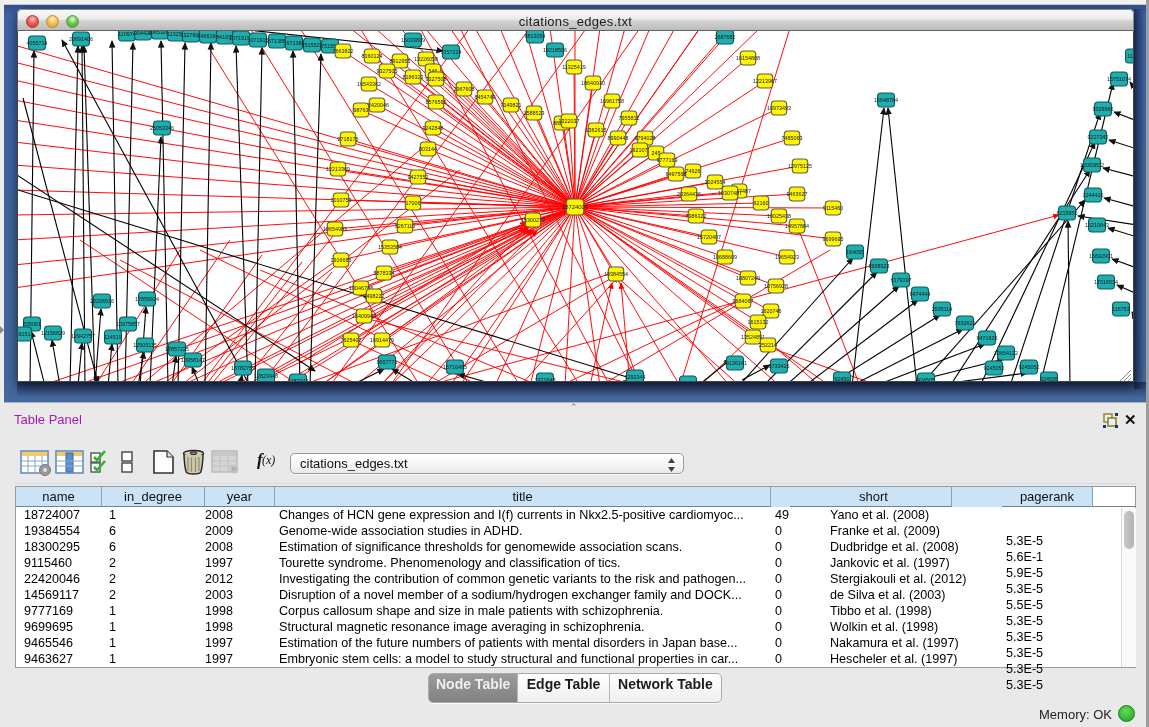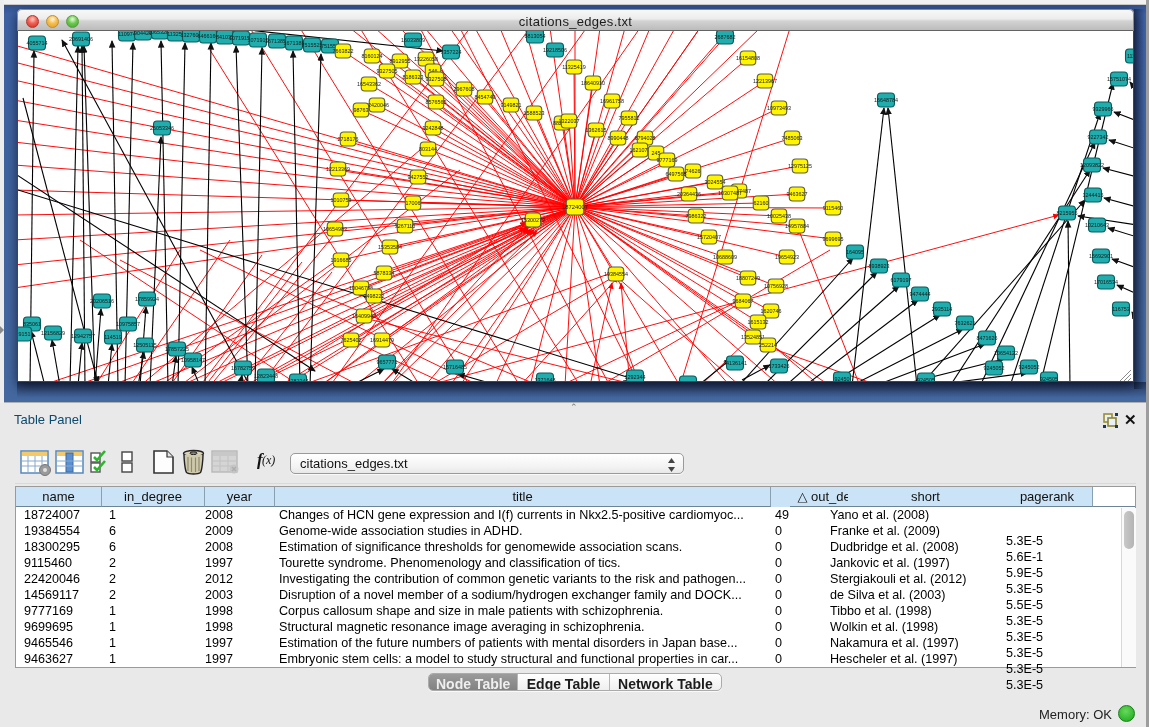--- a/index.html
+++ b/index.html
@@ -20,21 +20,21 @@
 #titlebar .title { position:absolute; left:0; right:0; top:4px; text-align:center;
   font-size:13px; font-weight:normal; letter-spacing:0.3px; color:#1c1c1c; }
 .tl { position:absolute; top:5px; width:13px; height:13px; border-radius:50%; }
 #tl-r { left:8px; background:radial-gradient(circle at 50% 30%, #ffb8ae 8%, #ee6156 45%, #d2281c 100%); border:1px solid #b5352b;}
 #tl-y { left:28px; background:radial-gradient(circle at 50% 30%, #ffeccb 8%, #f5bf50 45%, #e39b23 100%); border:1px solid #c08e2f;}
 #tl-g { left:48px; background:radial-gradient(circle at 50% 30%, #d2f5c3 8%, #6ec954 45%, #3da427 100%); border:1px solid #5a9e3e;}
 #canvas { position:absolute; left:0px; top:22px; width:1117px; height:351px; background:#ffffff; overflow:hidden;
   box-sizing:border-box; border:1px solid #454545; border-top:none; }
 #panel { position:absolute; left:0; top:402px; width:1149px; height:325px; background:#e9e9e9; border-top:1px solid #b0b0b0; }
 #panel-hd { position:absolute; left:0; top:1px; width:100%; height:30px; background:#e9e9e9; }
-#panel-hd .t { position:absolute; left:14px; top:8px; font-size:13px; color:#0c4a6e; }
+#panel-hd .t { position:absolute; left:14px; top:8px; font-size:13px; color:#a21caf; }
 #split-caret { position:absolute; left:570px; top:-2px; color:#777; font-size:9px; }
 #icon-float { position:absolute; left:1103px; top:9px; width:16px; height:16px; }
 #icon-close { position:absolute; left:1124px; top:7px; font-size:15px; font-weight:bold; color:#111; }
 #toolbar { position:absolute; left:0; top:34px; width:100%; height:40px; }
 #dropdown { position:absolute; left:290px; top:16px; width:394px; height:21px; border:1px solid #9a9a9a;
   border-radius:5px; background:linear-gradient(180deg,#ffffff,#f2f2f2 70%,#e8e8e8);
   font-size:13px; color:#111; line-height:19px; padding-left:9px; box-shadow:0 1px 1px rgba(255,255,255,.8);}
 #tablewrap { position:absolute; left:15px; top:486px; width:1121px; height:182px; background:#ffffff;
   border:1px solid #9a9a9a; }
 #thead { position:absolute; left:0; top:0; width:1119px; height:20px; background:#cbe3f6; }
@@ -46,21 +46,21 @@
   white-space:nowrap; overflow:hidden; }
 .c0 { left:8px;   width:85px; }
 .c1 { left:93px;  width:100px; }
 .c2 { left:189px; width:70px; }
 .c3 { left:263px; width:492px; }
 .c4 { left:759px; width:70px; }
 .c5 { left:804px; width:150px;margin-left:10px; }
 .c6 { left:990px; width:95px;margin-top:26px; }
 #vscroll { position:absolute; left:1105px; top:21px; width:15px; height:159px; background:#fafafa; border-left:1px solid #d8d8d8;}
 #vthumb { position:absolute; left:2px; top:3px; width:10px; height:38px; background:linear-gradient(90deg,#c8c8c8,#b4b4b4); border-radius:5px; }
-#tabs { position:absolute; left:428px; top:673px; width:294px; height:18px; border:1px solid #ababab;
+#tabs { position:absolute; left:428px; top:673px; width:294px; height:30px; border:1px solid #ababab;
   border-radius:5px; background:linear-gradient(180deg,#ffffff,#efefef); box-shadow:0 1px 0 rgba(255,255,255,.7);
   display:flex; overflow:hidden; }
 #tabs .seg { height:100%; font-size:14px; font-weight:bold; color:#1c1c1c; text-align:center;
   line-height:21px; border-right:1px solid #b6b6b6; }
 #tabs .sel { background:linear-gradient(180deg,#9b9b9b,#828282); color:#efefef; }
 #status { position:absolute; left:0; top:700px; width:1142px; height:27px;text-align:center; }
 #status .txt { position:absolute; right:30px; top:7px; font-size:13px; color:#222; }
 #memdot { position:absolute; right:7px; top:5px; width:17px; height:17px; border-radius:50%;
   background:radial-gradient(circle at 45% 35%, #67da5a, #2eb52e 70%, #22a022); border:1.5px solid #1c7a1c; }
 #ltick { position:absolute; left:0px; top:326px; width:0; height:0; border-top:4px solid transparent;
@@ -985,21 +985,21 @@
   </div>
   <div style="position:absolute;left:15px;top:80px;width:1121px;height:1px;background:#cddceb"></div>
 </div>
 <div id="tablewrap">
   <div id="thead">
     <div class="th" style="left:0;width:86px;">name</div>
     <div class="th" style="left:86px;width:103px;">in_degree</div>
     <div class="th" style="left:189px;width:70px;">year</div>
     <div class="th" style="left:259px;width:496px;">title</div>
     <div class="th" style="left:774px;width:75px;text-align:center;padding-left:5px;">△ out_de...</div>
-    <div class="th" style="left:832px;width:156px;">short</div>
+    <div class="th" style="left:780px;width:156px;">short</div>
     <div class="th" style="left:986px;width:91px;">pagerank</div>
     <div class="th" style="left:1077px;width:42px;border-right:none;background:#fff;border-bottom:1px solid #6d8396;"></div>
   </div>
   <div id="tbody">
 <div class="tr">
         <div class="c c0">18724007</div>
         <div class="c c1">1</div>
         <div class="c c2">2008</div>
         <div class="c c3">Changes of HCN gene expression and I(f) currents in Nkx2.5-positive cardiomyoc...</div>
         <div class="c c4">49</div>

